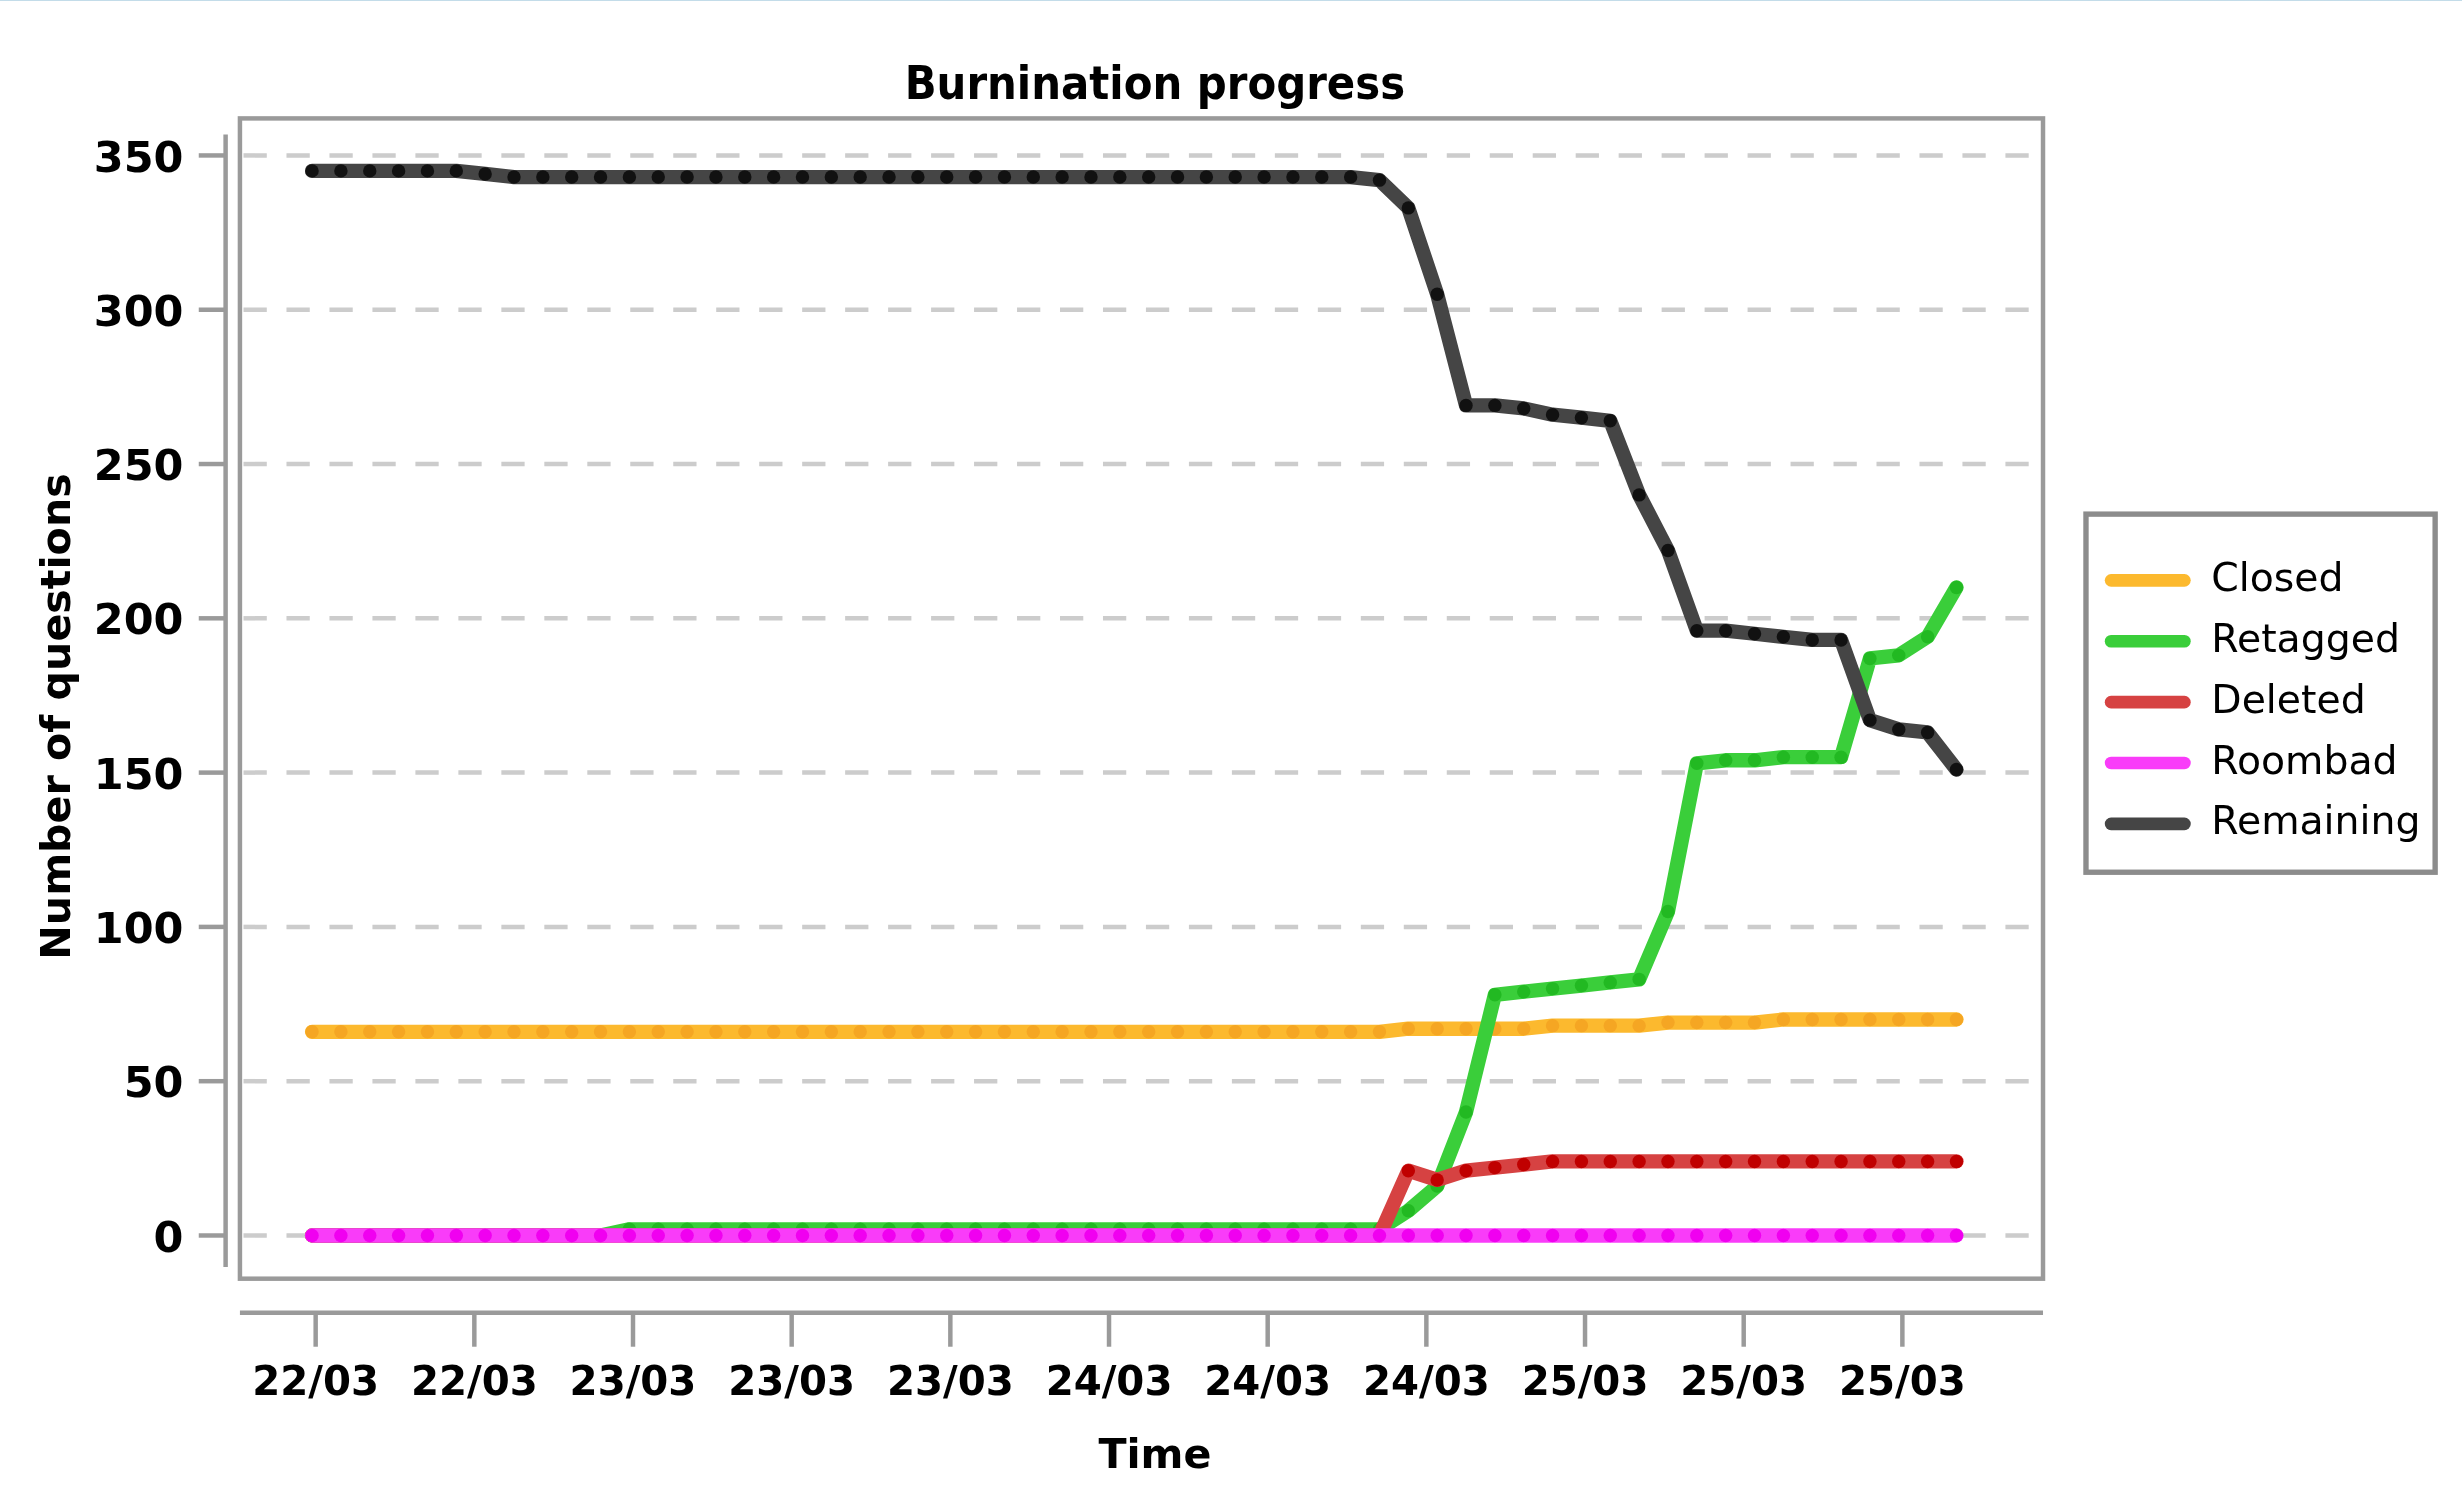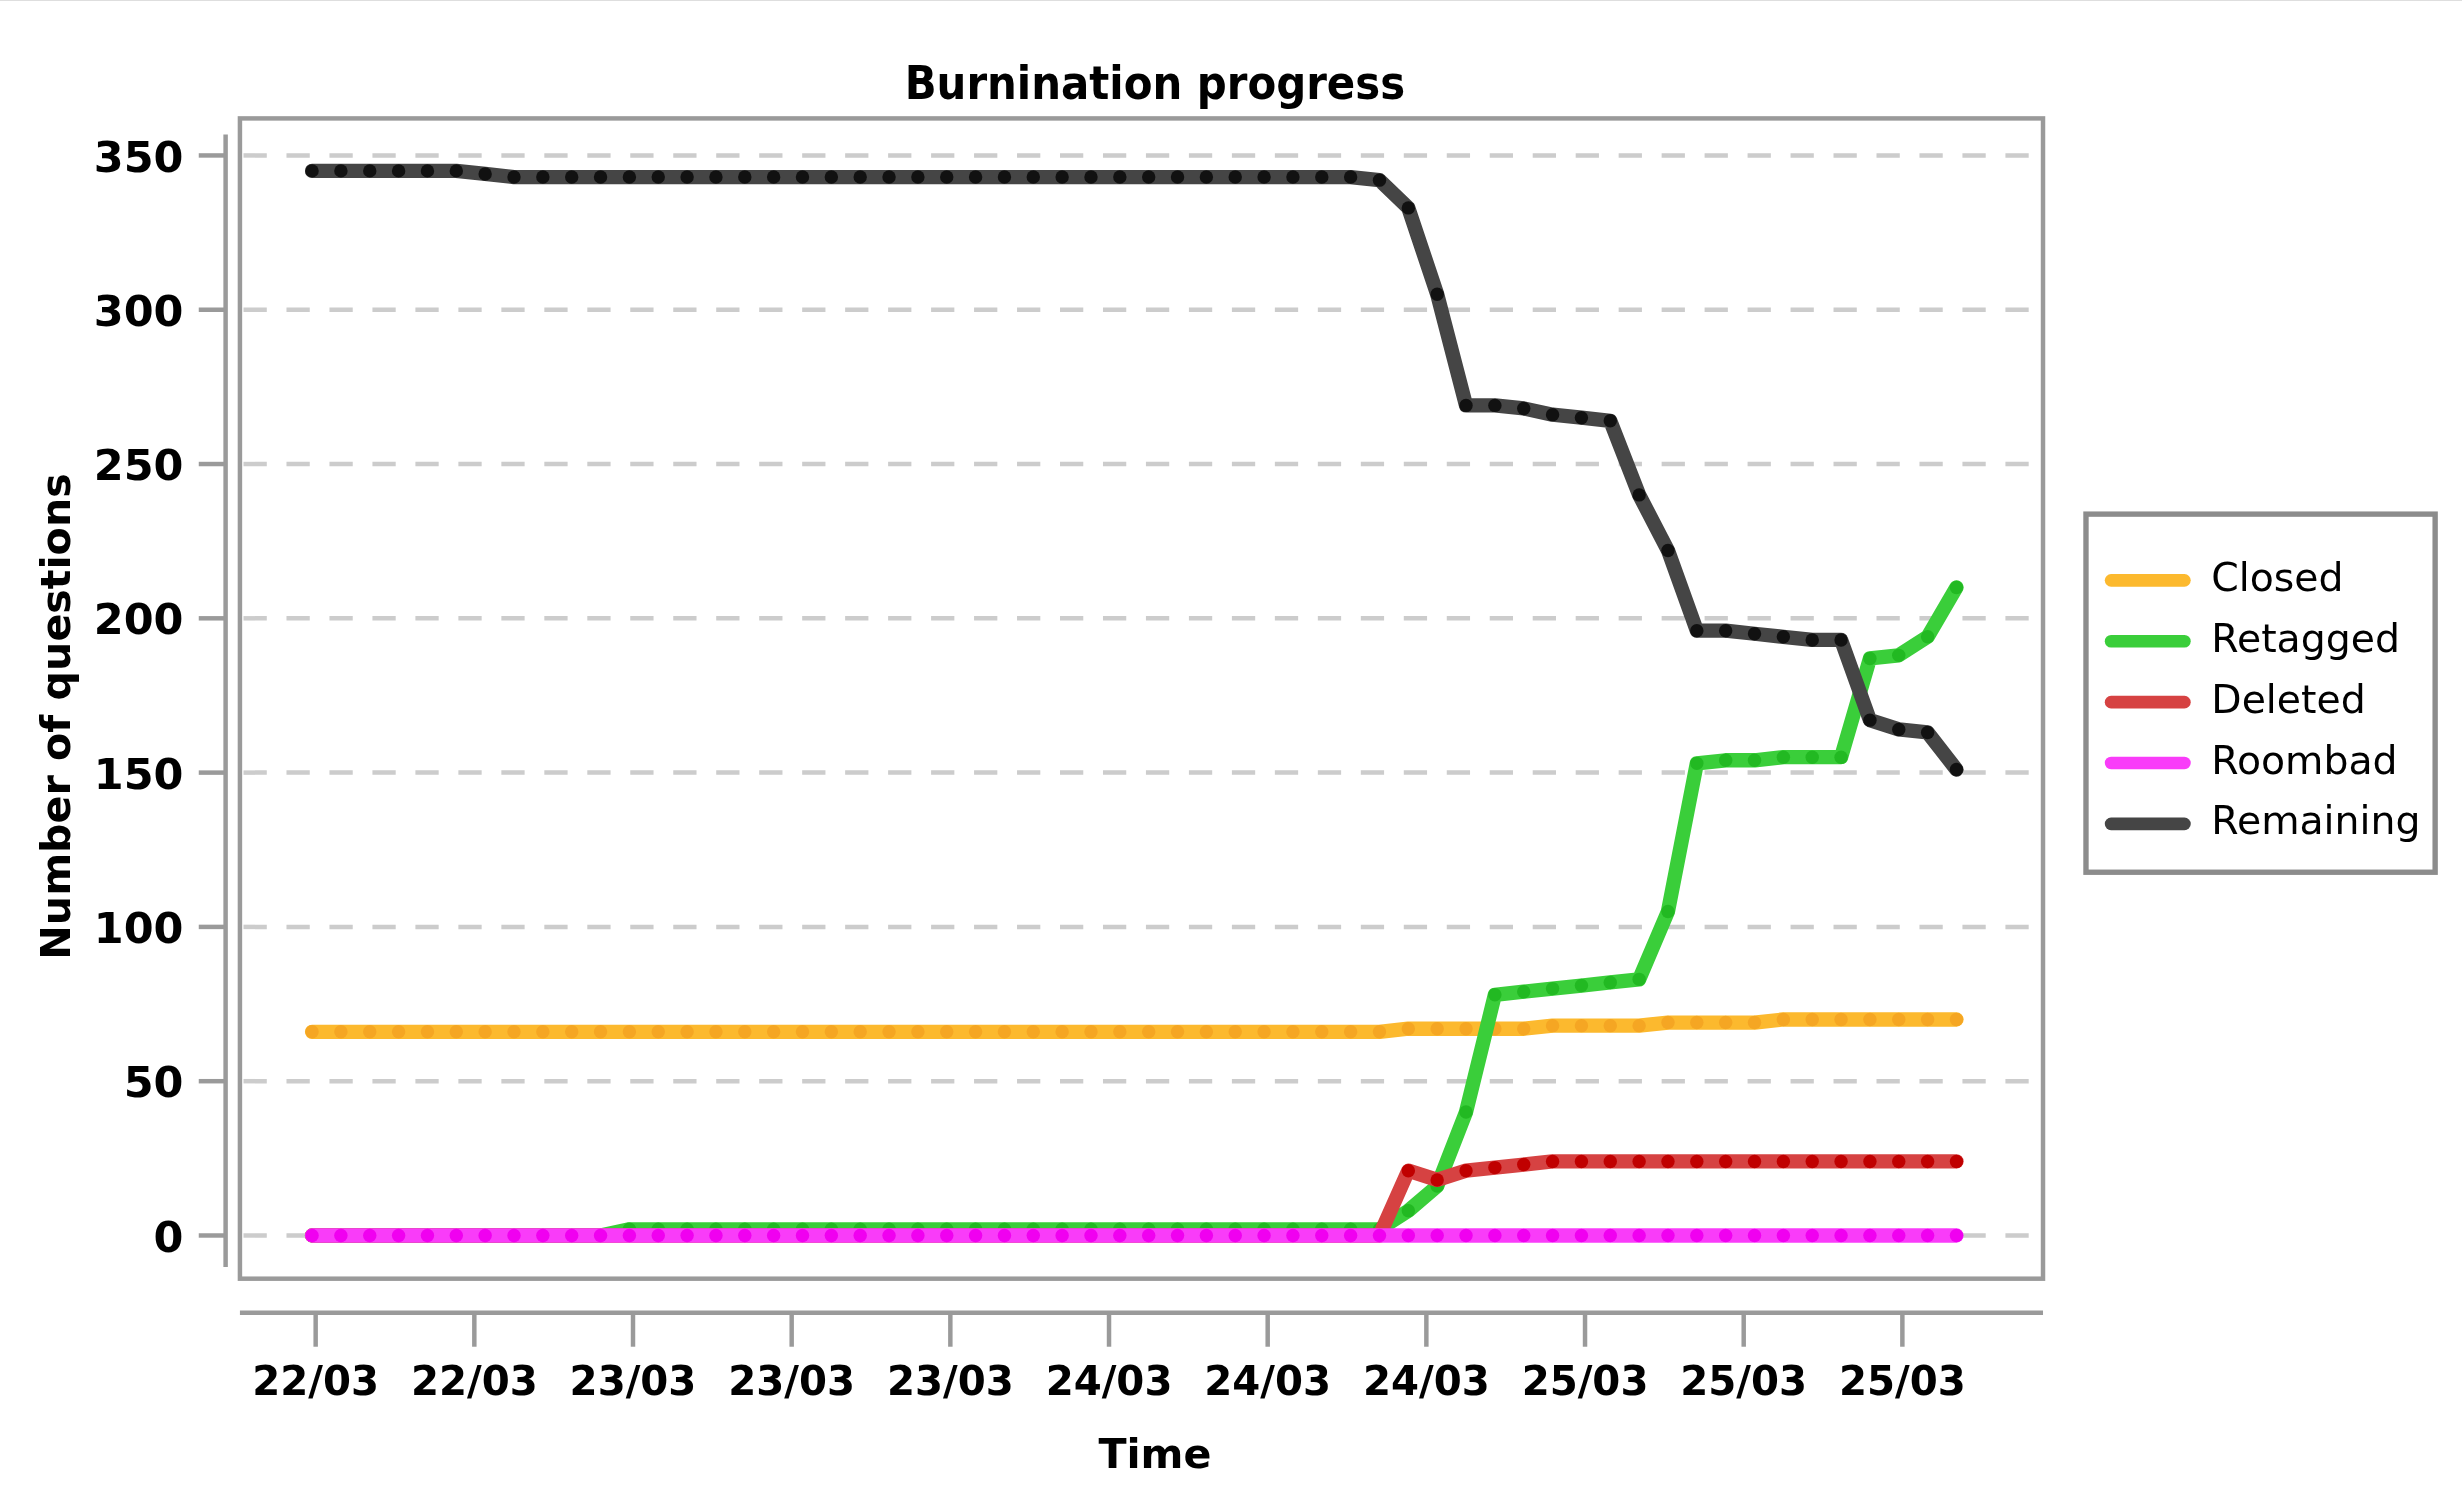--- a/index.html
+++ b/index.html
@@ -10,21 +10,21 @@
   body {
     width: 2462px;
     height: 1492px;
     font-family: "DejaVu Sans", sans-serif;
     overflow: hidden;
   }
   #figure {
     position: relative;
     width: 2462px;
     height: 1492px;
-    background: #737373;
+    background: #0369a1;
   }
   #chart-svg {
     position: absolute;
     left: 0;
     top: 0;
     width: 2462px;
     height: 1492px;
     display: block;
   }
   .chart-title {

